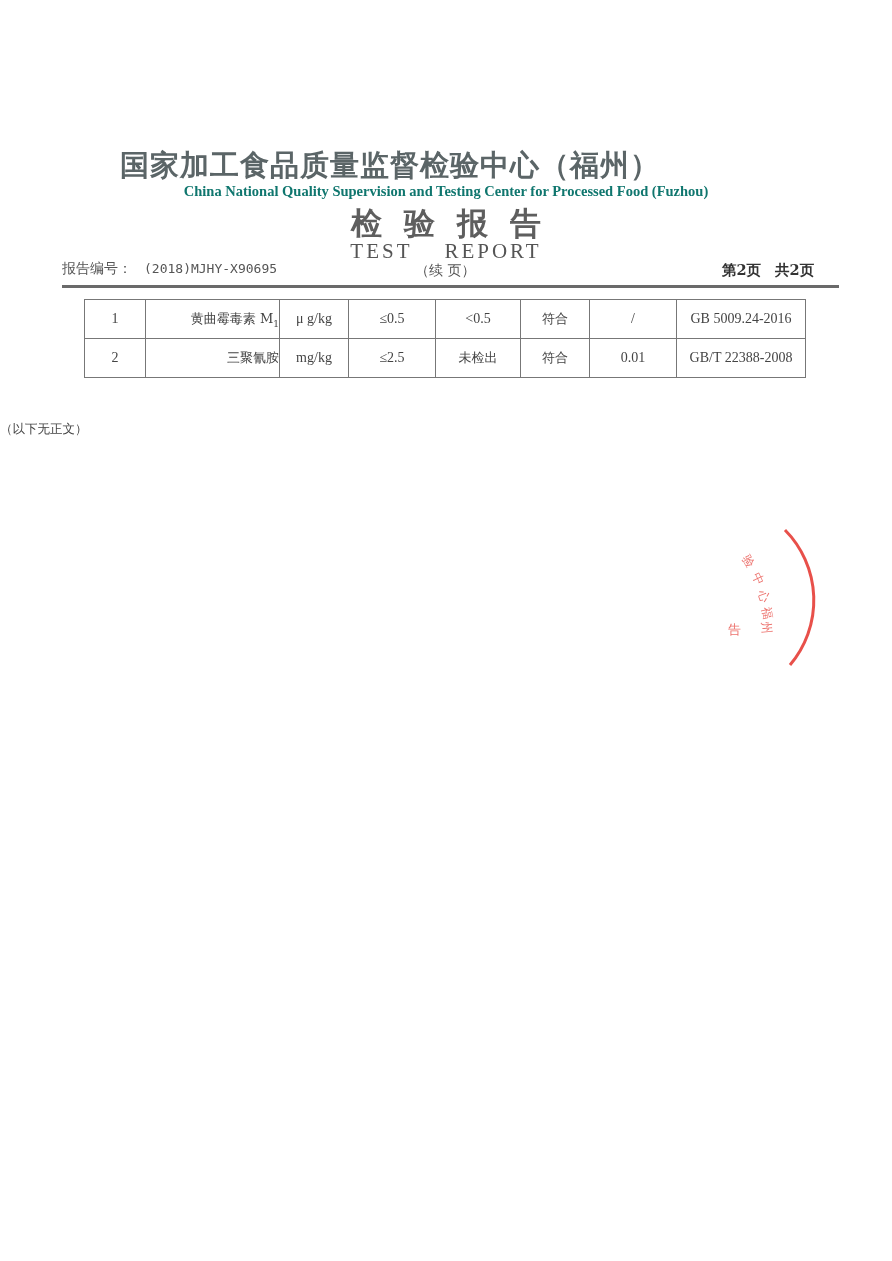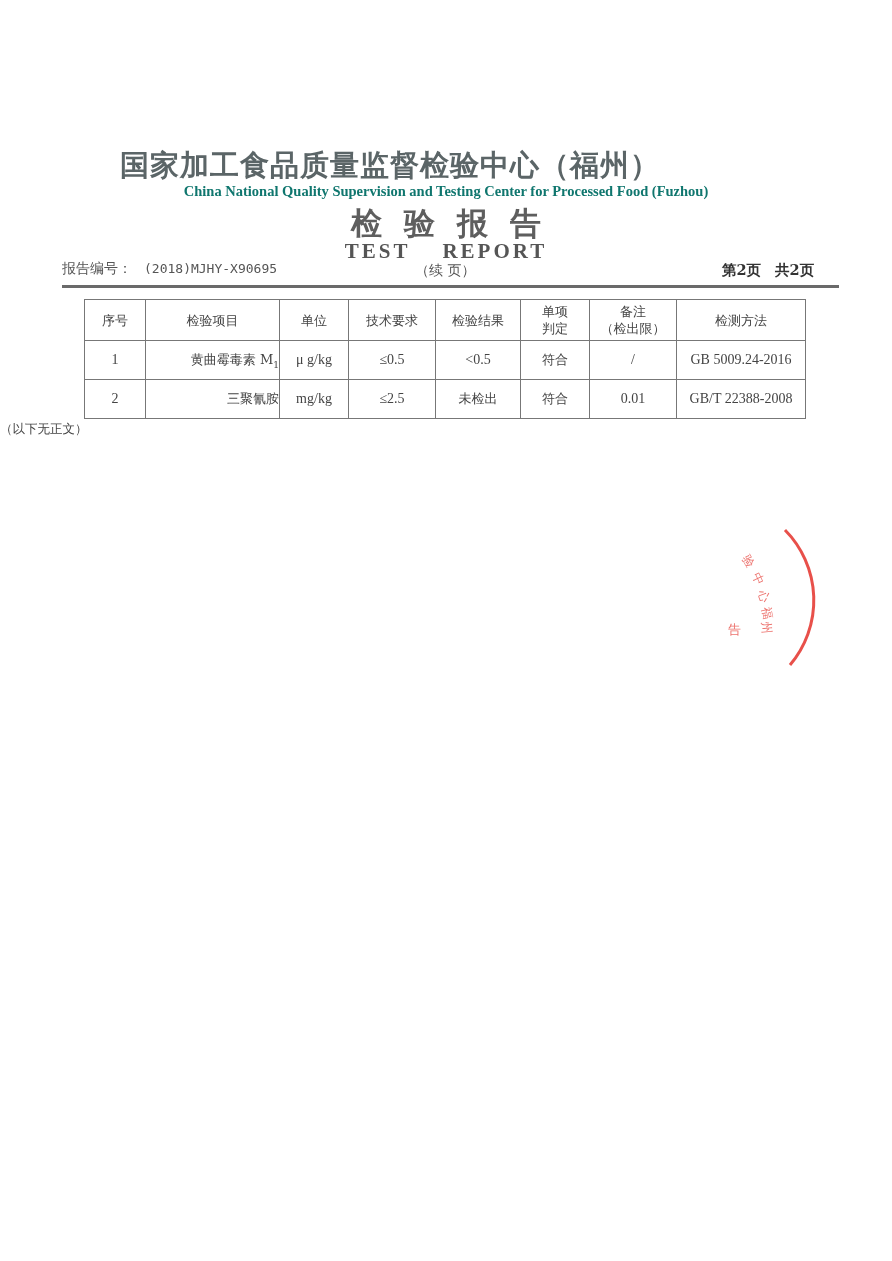--- a/index.html
+++ b/index.html
@@ -6,21 +6,21 @@
   body { width: 892px; height: 1261px; position: relative; overflow: hidden;
          font-family: "DejaVu Serif", "Liberation Serif", serif; color: #3a3a3a; }
   .abs { position: absolute; }
   .title-cn { left: 0; width: 780px; top: 146px; text-align: center;
               font-size: 29px; font-weight: bold; color: #5b6567; letter-spacing: 1px; }
   .title-en { left: 0; width: 892px; top: 183px; text-align: center;
               font-family: "Liberation Serif", serif; font-size: 14.5px; font-weight: bold; color: #0f766e; }
   .report-cn { left: 0; width: 892px; top: 203px; text-align: center;
                font-size: 31px; font-weight: bold; color: #5e5e5e; letter-spacing: 22px; padding-left: 22px; box-sizing: border-box; }
   .report-en { left: 0; width: 892px; top: 239px; text-align: center;
-               font-family: "Liberation Serif", serif; font-size: 21px; font-weight: bold; color: #555; letter-spacing: 3px; word-spacing: 24px; }
+               font-family: "Liberation Serif", serif; font-size: 21px; font-weight: normal; color: #555; letter-spacing: 3px; word-spacing: 24px; }
   .report-no { left: 62px; top: 260px; font-size: 14px; color: #555; }
   .report-no .val { font-family: "DejaVu Sans Mono", "Liberation Mono", monospace; font-size: 13px; margin-left: 12px; }
   .continued { left: 415px; top: 262px; font-size: 14px; color: #555; }
   .page-info { left: 722px; top: 261px; font-size: 14.5px; font-weight: bold; color: #333; }
   .page-info span { margin-right: 14px; }
   .rule { left: 62px; top: 285px; width: 777px; height: 3px; background: #6a6a6a; }
   table.results { position: absolute; left: 84px; top: 299px; border-collapse: collapse;
                   font-size: 13px; color: #444; }
   table.results td, table.results th { border: 1px solid #777; text-align: center; font-weight: normal; padding: 0; }
   table.results th { height: 40px; line-height: 17px; }
@@ -52,30 +52,20 @@
     <col style="width:61px">
       <col style="width:134px">
       <col style="width:69px">
       <col style="width:87px">
     <col style="width:85px">
       <col style="width:69px">
       <col style="width:87px">
       <col style="width:129px">
   </colgroup>
   <tbody>
-      <tr>
-    <th>序号</th>
-    <th>检验项目</th>
-    <th>单位</th>
-    <th>技术要求</th>
-    <th>检验结果</th>
-    <th><span>单项</span><br><span>判定</span></th>
-    <th><span>备注</span><br><span>（检出限）</span></th>
-    <th>检测方法</th>
-  </tr>
   <tr>
     <td class="en">1</td>
     <td class="left"><span>黄曲霉毒素 M</span><sub style="font-size:9px">1</sub></td>
     <td class="en">μ g/kg</td>
     <td class="en">≤0.5</td>
     <td class="en">&lt;0.5</td>
     <td>符合</td>
     <td class="en">/</td>
     <td class="en">GB 5009.24-2016</td>
   </tr>

